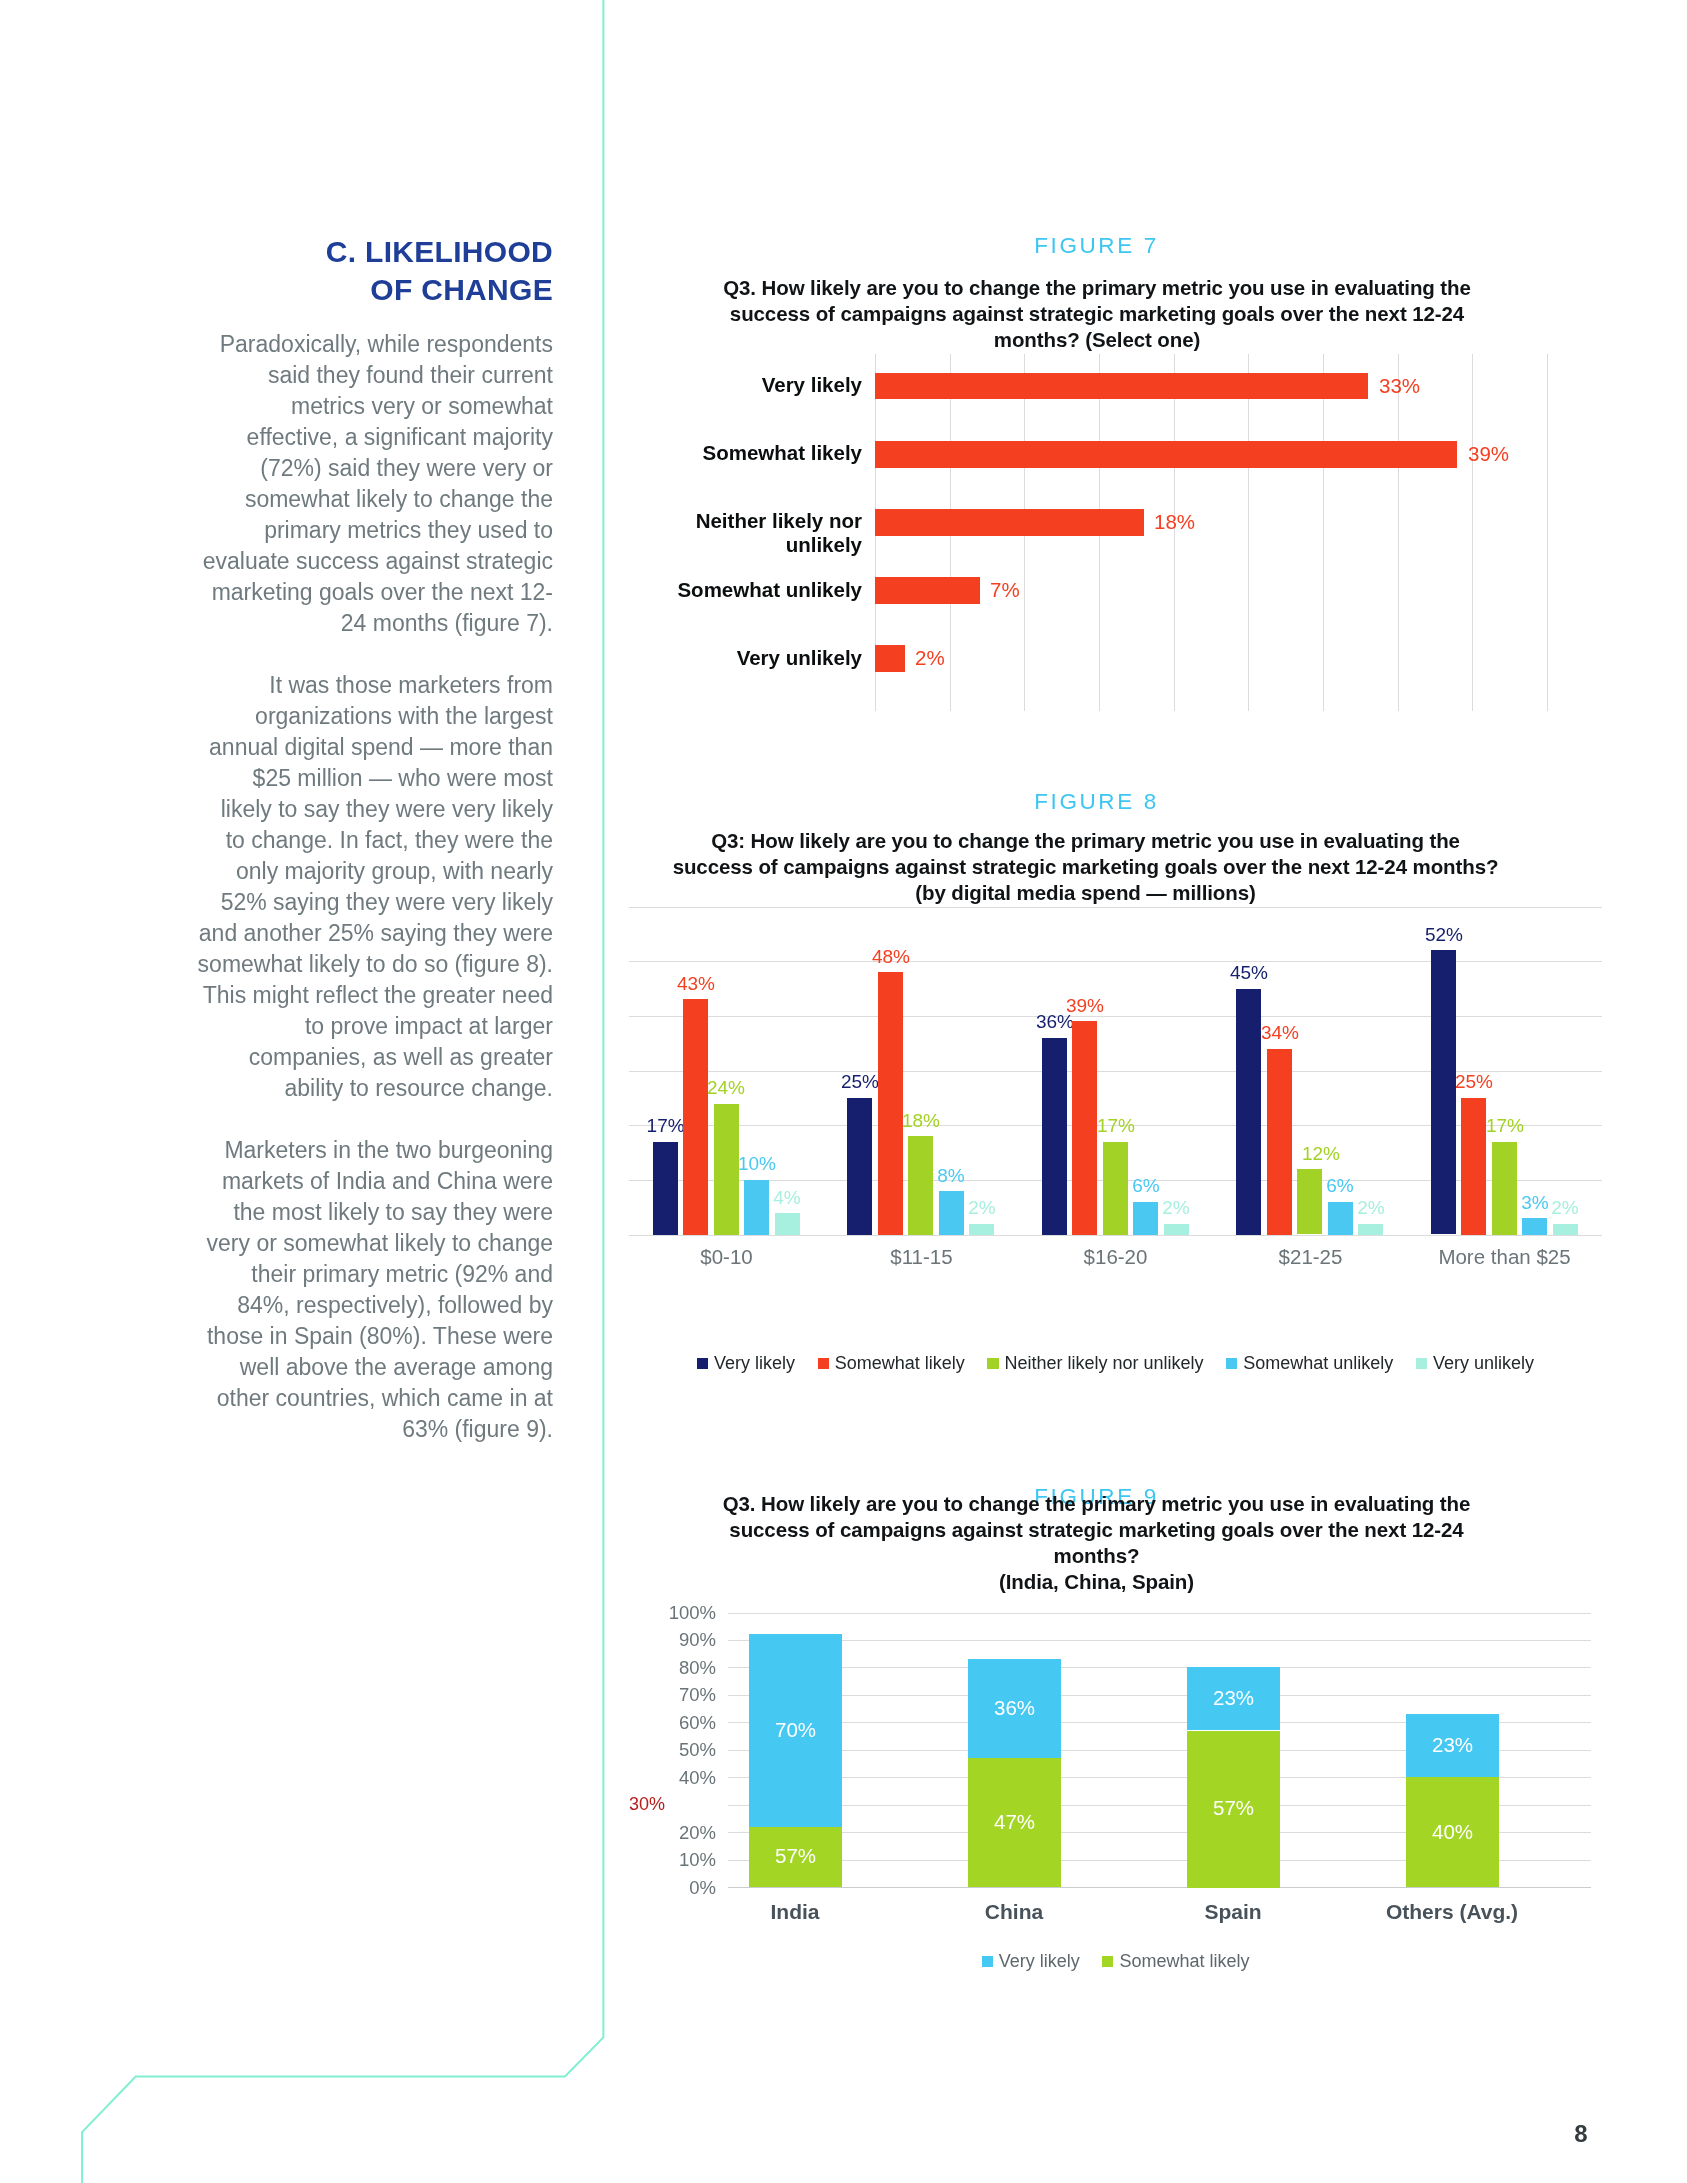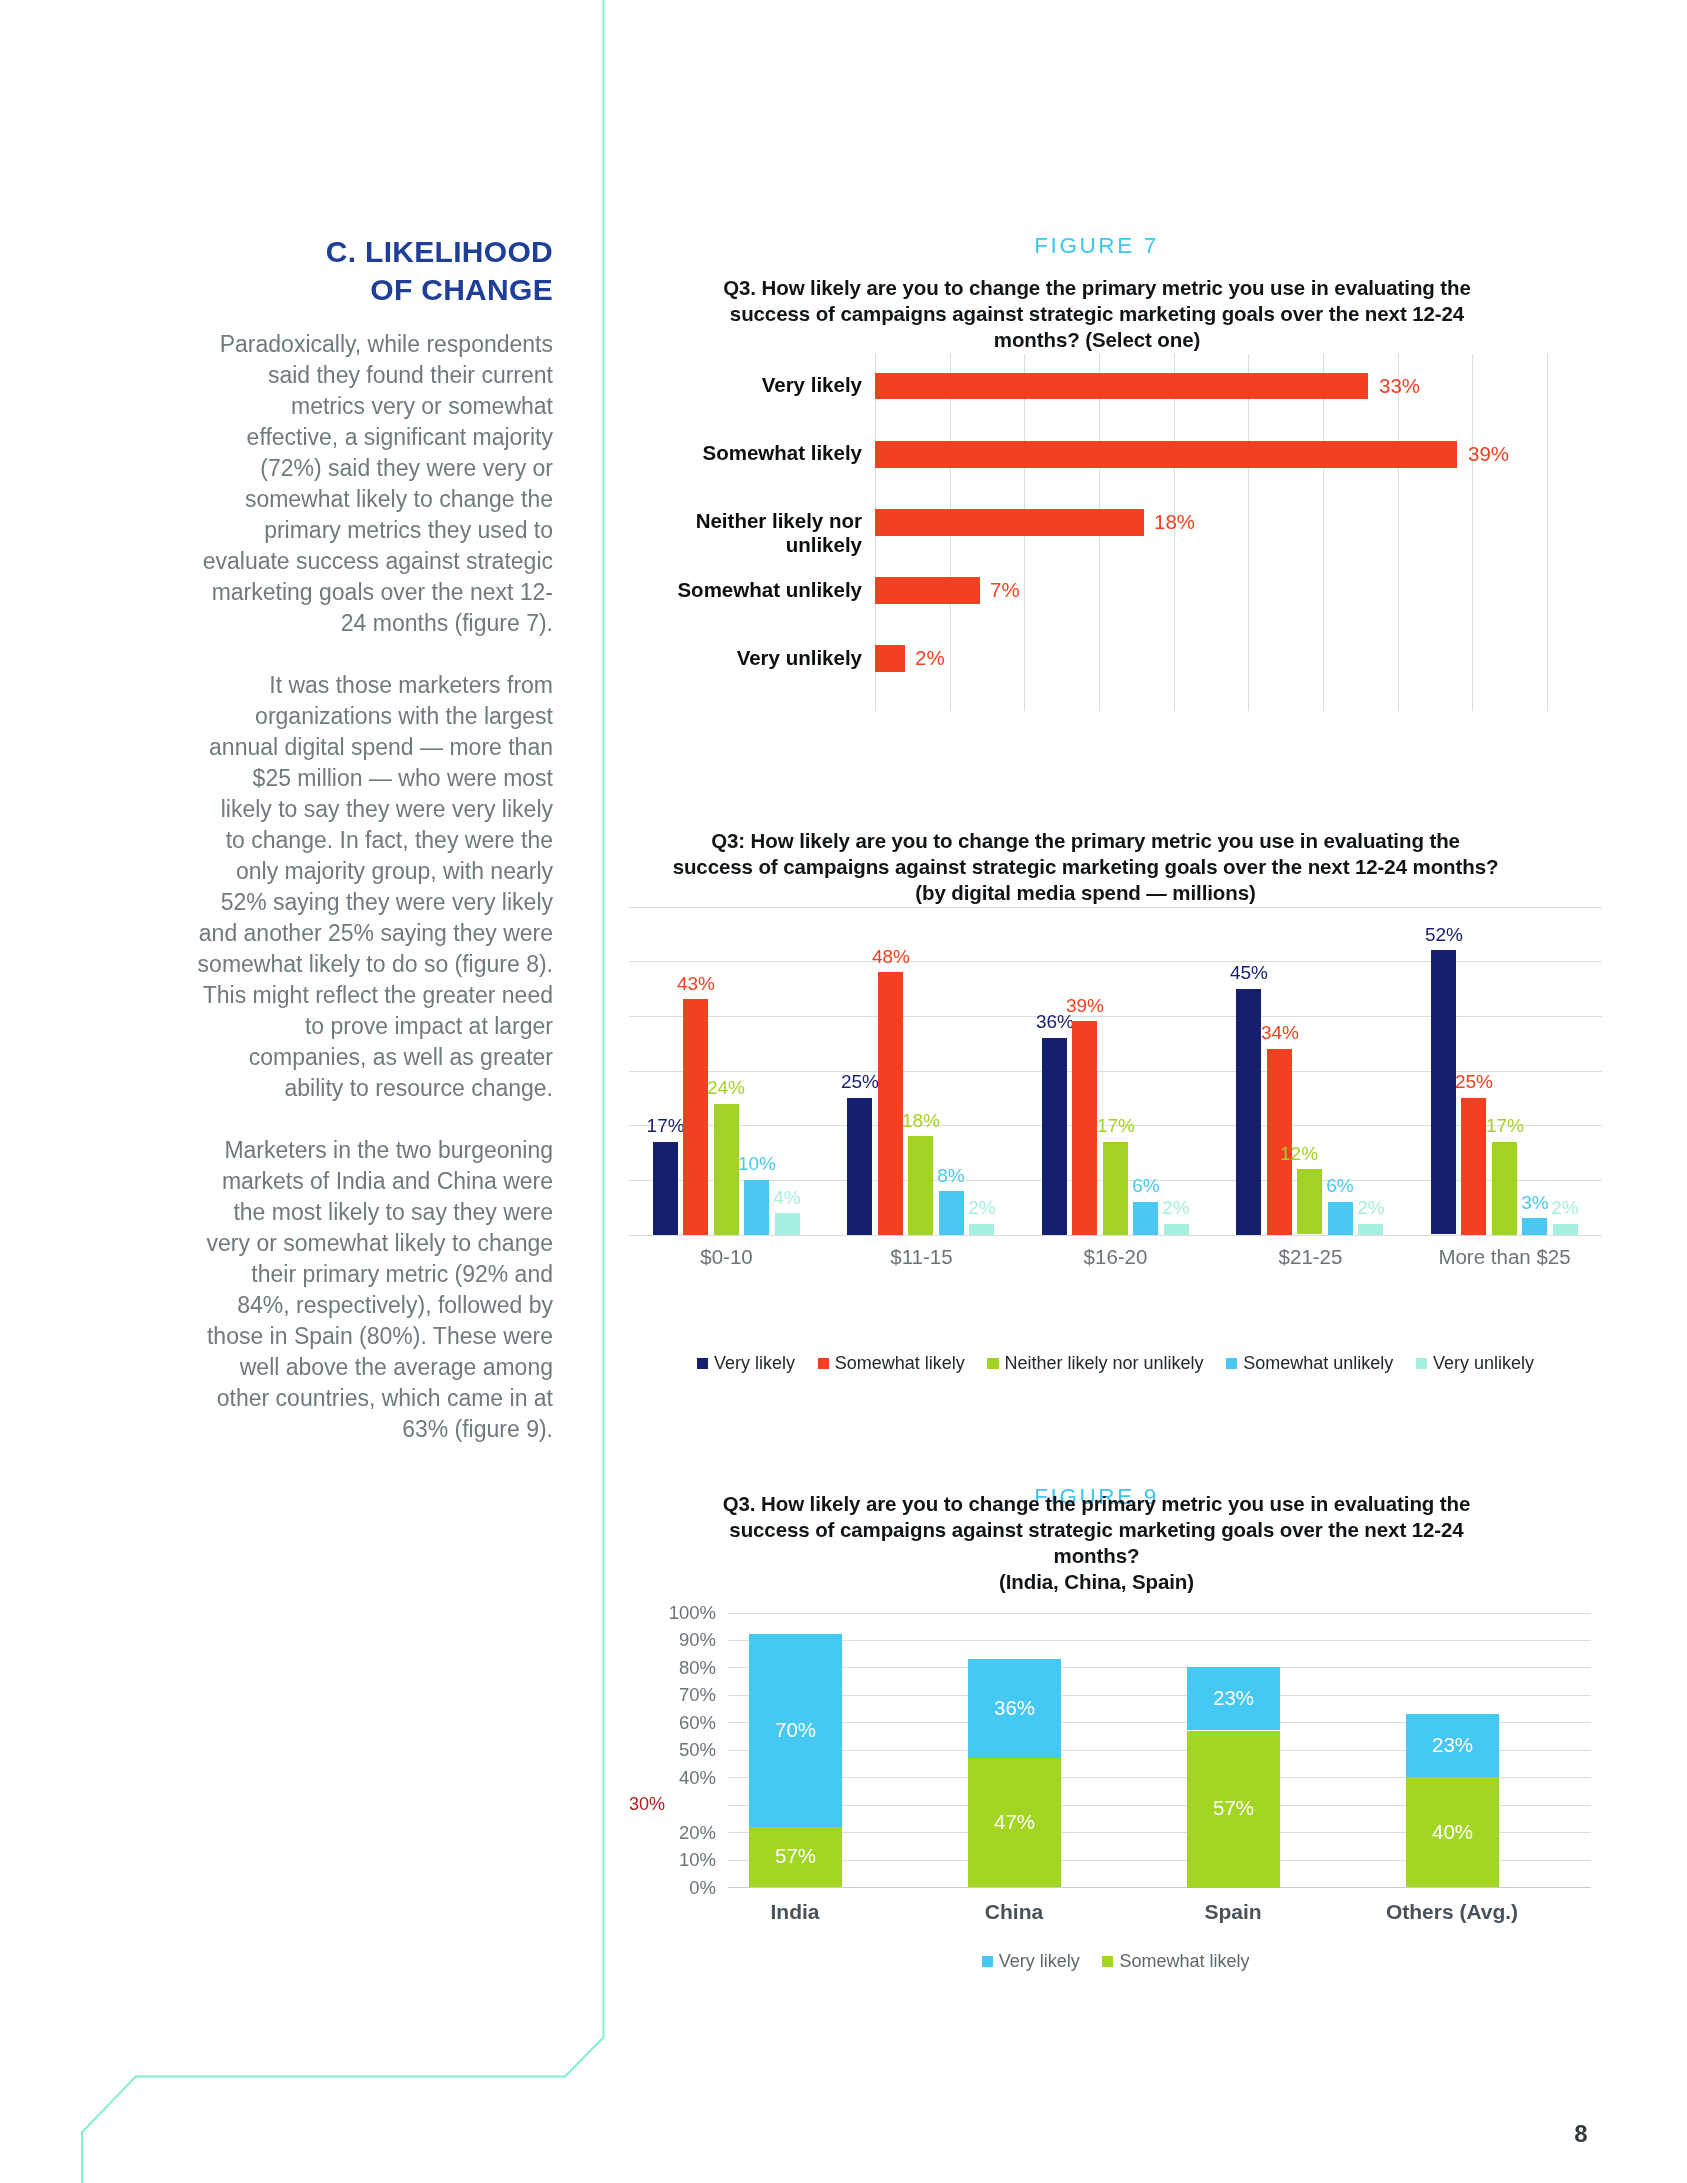--- a/index.html
+++ b/index.html
@@ -60,20 +60,21 @@
       <div style="position: absolute; left: 246px; top: 155px; width: 269px; height: 26.5px; background: rgb(244, 63, 32);"></div>
       <div style="position: absolute; left: 525px; top: 156px; font-size: 20.5px; color: rgb(244, 63, 32);">18%</div>
       <div style="position: absolute; left: 0px; top: 224px; width: 233px; text-align: right; font-size: 20.5px; font-weight: bold; color: rgb(11, 14, 15);">Somewhat unlikely</div>
       <div style="position: absolute; left: 246px; top: 223px; width: 105px; height: 26.5px; background: rgb(244, 63, 32);"></div>
       <div style="position: absolute; left: 361px; top: 224px; font-size: 20.5px; color: rgb(244, 63, 32);">7%</div>
       <div style="position: absolute; left: 0px; top: 292px; width: 233px; text-align: right; font-size: 20.5px; font-weight: bold; color: rgb(11, 14, 15);">Very unlikely</div>
       <div style="position: absolute; left: 246px; top: 291px; width: 30px; height: 26.5px; background: rgb(244, 63, 32);"></div>
       <div style="position: absolute; left: 286px; top: 292px; font-size: 20.5px; color: rgb(244, 63, 32);">2%</div>
     </div>
 
+  <div class="fig-label" style="left:683px;top:789px;">FIGURE 8</div>
   <div class="fig-title" style="left:672px;top:828px;">Q3: How likely are you to change the primary metric you use in evaluating the success of campaigns against strategic marketing goals over the next 12-24 months? (by digital media spend — millions)</div>
   <div class="chart" id="chart8" style="left:629px;top:904px;width:973px;height:490px;">
       <div style="position: absolute; left: 0px; top: 331px; width: 973px; height: 0.7px; background: rgb(220, 220, 220);"></div>
       <div style="position: absolute; left: 0px; top: 276px; width: 973px; height: 0.7px; background: rgb(220, 220, 220);"></div>
       <div style="position: absolute; left: 0px; top: 221px; width: 973px; height: 0.7px; background: rgb(220, 220, 220);"></div>
       <div style="position: absolute; left: 0px; top: 167px; width: 973px; height: 0.7px; background: rgb(220, 220, 220);"></div>
       <div style="position: absolute; left: 0px; top: 112px; width: 973px; height: 0.7px; background: rgb(220, 220, 220);"></div>
       <div style="position: absolute; left: 0px; top: 57px; width: 973px; height: 0.7px; background: rgb(220, 220, 220);"></div>
       <div style="position: absolute; left: 0px; top: 2.5px; width: 973px; height: 0.7px; background: rgb(220, 220, 220);"></div>
       <div style="position: absolute; left: 0px; top: 341px; width: 195px; text-align: center; font-size: 20.5px; color: rgb(107, 116, 120);">$0-10</div>
@@ -108,21 +109,21 @@
       <div style="position: absolute; left: 504px; top: 298px; width: 25px; height: 33px; background: rgb(74, 200, 242);"></div>
       <div style="position: absolute; left: 487px; top: 271px; width: 60px; text-align: center; font-size: 19px; color: rgb(74, 200, 242);">6%</div>
       <div style="position: absolute; left: 535px; top: 320px; width: 25px; height: 11.2px; background: rgb(167, 239, 222);"></div>
       <div style="position: absolute; left: 517px; top: 293px; width: 60px; text-align: center; font-size: 19px; color: rgb(167, 239, 222);">2%</div>
       <div style="position: absolute; left: 584px; top: 341px; width: 195px; text-align: center; font-size: 20.5px; color: rgb(107, 116, 120);">$21-25</div>
       <div style="position: absolute; left: 607px; top: 85px; width: 25px; height: 246px; background: rgb(21, 31, 109);"></div>
       <div style="position: absolute; left: 590px; top: 58px; width: 60px; text-align: center; font-size: 19px; color: rgb(21, 31, 109);">45%</div>
       <div style="position: absolute; left: 638px; top: 145px; width: 25px; height: 186px; background: rgb(244, 63, 32);"></div>
       <div style="position: absolute; left: 621px; top: 118px; width: 60px; text-align: center; font-size: 19px; color: rgb(244, 63, 32);">34%</div>
       <div style="position: absolute; left: 668px; top: 265px; width: 25px; height: 65px; background: rgb(163, 210, 38);"></div>
-      <div style="position: absolute; left: 651px; top: 239px; width: 60px; text-align: left; font-size: 19px; color: rgb(163, 210, 38);">12%</div>
+      <div style="position: absolute; left: 651px; top: 239px; width: 60px; text-align: right; font-size: 19px; color: rgb(163, 210, 38);">12%</div>
       <div style="position: absolute; left: 699px; top: 298px; width: 25px; height: 33px; background: rgb(74, 200, 242);"></div>
       <div style="position: absolute; left: 681px; top: 271px; width: 60px; text-align: center; font-size: 19px; color: rgb(74, 200, 242);">6%</div>
       <div style="position: absolute; left: 729px; top: 320px; width: 25px; height: 11.2px; background: rgb(167, 239, 222);"></div>
       <div style="position: absolute; left: 712px; top: 293px; width: 60px; text-align: center; font-size: 19px; color: rgb(167, 239, 222);">2%</div>
       <div style="position: absolute; left: 778px; top: 341px; width: 195px; text-align: center; font-size: 20.5px; color: rgb(107, 116, 120);">More than $25</div>
       <div style="position: absolute; left: 802px; top: 46px; width: 25px; height: 284px; background: rgb(21, 31, 109);"></div>
       <div style="position: absolute; left: 785px; top: 20px; width: 60px; text-align: center; font-size: 19px; color: rgb(21, 31, 109);">52%</div>
       <div style="position: absolute; left: 832px; top: 194px; width: 25px; height: 137px; background: rgb(244, 63, 32);"></div>
       <div style="position: absolute; left: 815px; top: 167px; width: 60px; text-align: center; font-size: 19px; color: rgb(244, 63, 32);">25%</div>
       <div style="position: absolute; left: 863px; top: 238px; width: 25px; height: 93px; background: rgb(163, 210, 38);"></div>

